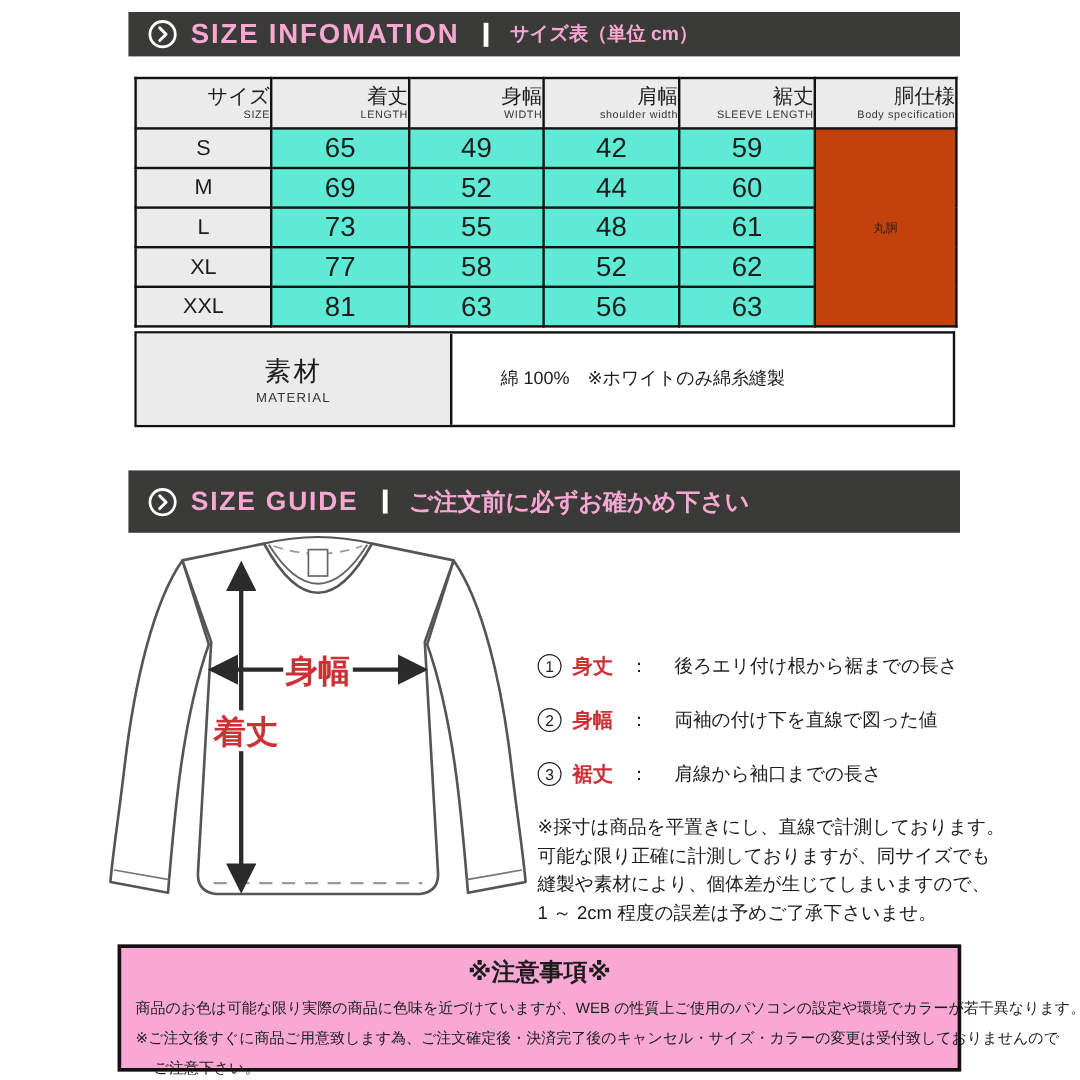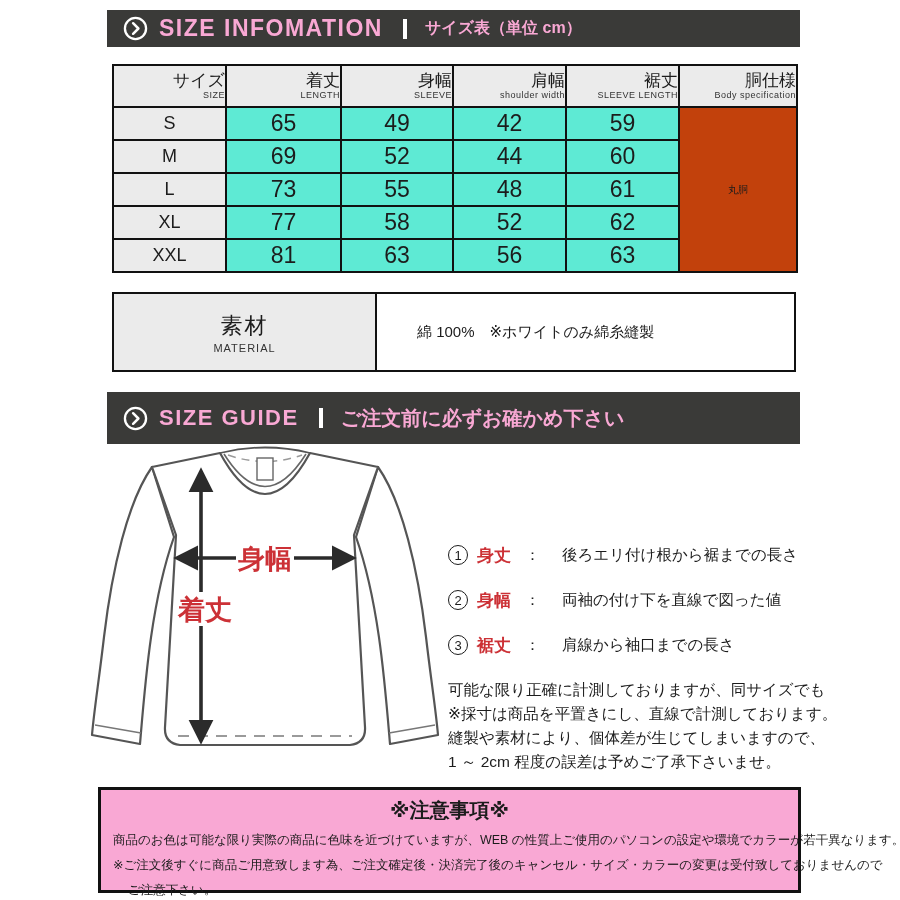--- a/index.html
+++ b/index.html
@@ -26,21 +26,21 @@
   table.size-table thead tr { height:42px; }
   table.size-table tbody tr { height:33px; }
   table.size-table thead th { background:#ebebeb; font-weight:normal;text-align:right; }
   .hd-jp { font-size:17px; line-height:1.1; }
   .hd-en { font-size:9px; color:#333; letter-spacing:.5px; }
   td.size-cell { background:#ebebeb; font-size:18px; }
   td.num-cell { background:#5eead4; font-size:23px; }
   td.spec-cell { background:#c2410c; font-size:10px; }
 
   
-  .material { position:absolute; left:112px; top:292px; width:684px; height:80px;
+  .material { position:absolute; left:112px; top:276px; width:684px; height:80px;
               border:2px solid #111; display:flex; }
   .material-left { width:263px; background:#ebebeb; border-right:2px solid #111;
                    display:flex; flex-direction:column; align-items:center; justify-content:center; }
   .material-label-jp { font-size:22px; letter-spacing:2px; }
   .material-label-en { font-size:11px; color:#333; letter-spacing:1px; margin-top:1px; }
   .material-right { flex:1; display:flex; flex-direction:column; justify-content:center; padding-left:40px; }
   .material-line { font-size:15px; line-height:26px; }
 
   
   .shirt-wrap { position:absolute; left:88px; top:437px; width:354px; height:332px; }
@@ -92,21 +92,21 @@
         <th>
             <div class="hd-jp">サイズ</div>
             <div class="hd-en">SIZE</div>
           </th>
         <th>
             <div class="hd-jp">着丈</div>
             <div class="hd-en">LENGTH</div>
           </th>
         <th>
             <div class="hd-jp">身幅</div>
-            <div class="hd-en">SLEEVE</div>
+            <div class="hd-en">WIDTH</div>
           </th>
         <th>
             <div class="hd-jp">肩幅</div>
             <div class="hd-en">shoulder width</div>
           </th>
         <th>
             <div class="hd-jp">裾丈</div>
             <div class="hd-en">SLEEVE  LENGTH</div>
           </th>
         <th>
@@ -220,22 +220,22 @@
       <span class="guide-colon">：</span>
       <span class="guide-desc">両袖の付け下を直線で図った値</span>
     </div>
     <div class="guide-item">
       <span class="num-circle">3</span>
       <span class="guide-term">裾丈</span>
       <span class="guide-colon">：</span>
       <span class="guide-desc">肩線から袖口までの長さ</span>
     </div>
     <div class="measure-note">
+      <span>※採寸は商品を平置きにし、直線で計測しております。</span>
       <span>可能な限り正確に計測しておりますが、同サイズでも</span>
-      <span>※採寸は商品を平置きにし、直線で計測しております。</span>
       <span>縫製や素材により、個体差が生じてしまいますので、</span>
       <span>1 ～ 2cm 程度の誤差は予めご了承下さいませ。</span>
     </div>
   </div>
 
   <div class="notice">
     <div class="notice-title">※注意事項※</div>
     <div class="notice-lines">
       <div class="notice-line">商品のお色は可能な限り実際の商品に色味を近づけていますが、WEB の性質上ご使用のパソコンの設定や環境でカラーが若干異なります。</div>
       <div class="notice-line">※ご注文後すぐに商品ご用意致します為、ご注文確定後・決済完了後のキャンセル・サイズ・カラーの変更は受付致しておりませんので</div>

